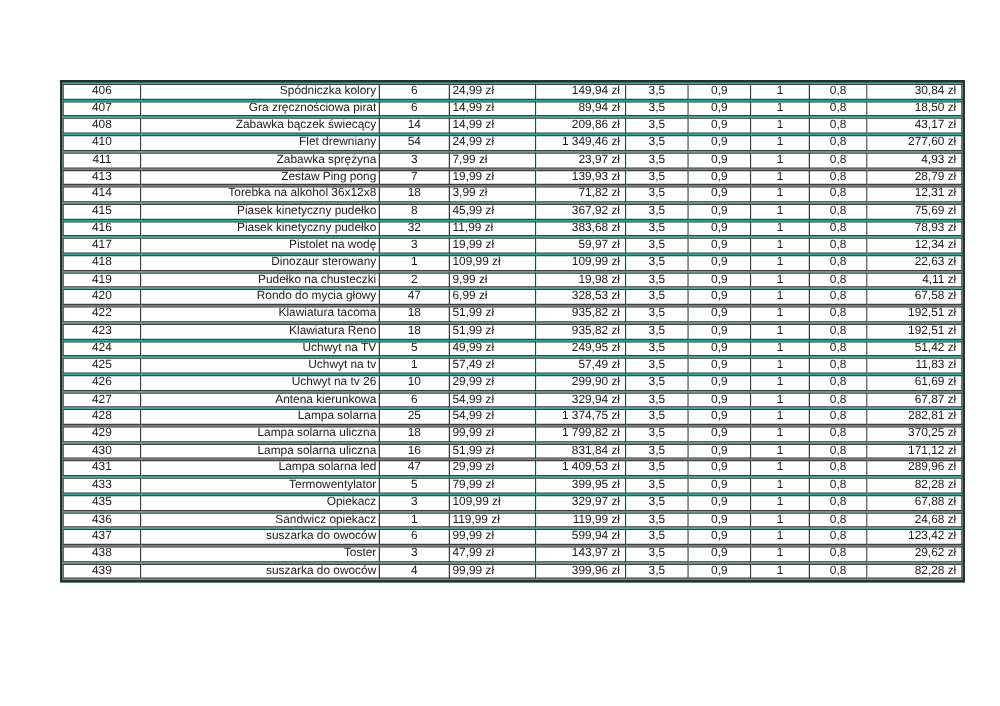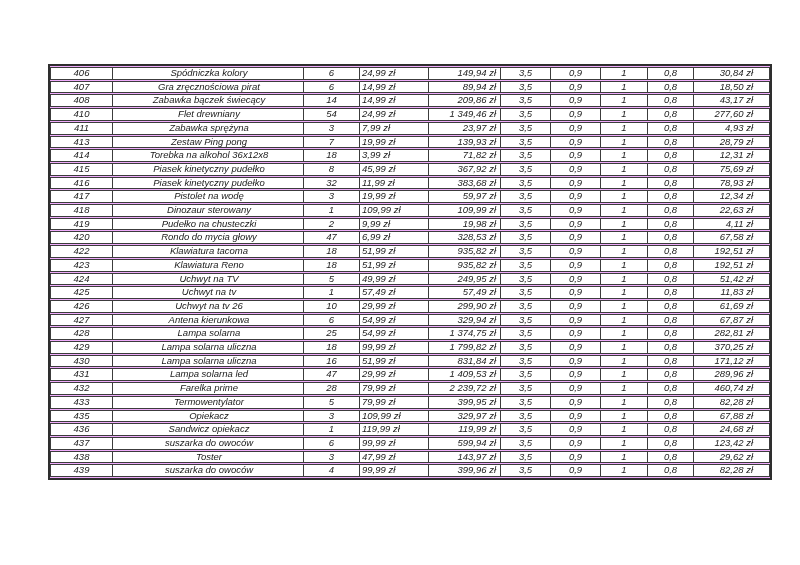--- a/index.html
+++ b/index.html
@@ -23,22 +23,21 @@
     position: absolute;
     left: 48px;
     top: 64px;
   }
   table.products {
     border-collapse: separate;
     border-spacing: 0 1px;
     table-layout: fixed;
     width: 720px;
     border: 2px solid #2e2e2e;
-    background: #f0abfc;
-    font-style: italic;
+    background: #14b8a6;
   }
   td {
     box-sizing: border-box;
     height: 10.7px;
     line-height: 10.7px;
     font-size: 9.5px;
     color: #1a1a1a;
     white-space: nowrap;
     overflow: hidden;
     padding: 0 2px;
@@ -54,26 +53,26 @@
   col.w2 { width: 56px; }
   col.w3 { width: 69px; }
   col.w4 { width: 72px; }
   col.w5 { width: 50px; }
   col.w6 { width: 50px; }
   col.w7 { width: 47px; }
   col.w8 { width: 46px; }
   col.w9 { width: 76px; }
   
   td.c-id    { text-align: center; }
-  td.c-name  { text-align: center;  padding-left: 4px; }
+  td.c-name  { text-align: right;  padding-left: 4px; }
   td.c-qty   { text-align: center; }
   td.c-unit  { padding-right: 4px; }
   td.c-total { text-align: right; padding-right: 4px; }
   td.c-f     { text-align: center; }
-  td.c-final { text-align: right; padding-right: 16px; }
+  td.c-final { text-align: right; padding-right: 4px; }
 </style>
 </head>
 <body>
 
 <div class="sheet">
   <div class="tbl-wrap">
     <table class="products">
       <colgroup>
         <col class="w0">
           <col class="w1">
@@ -357,32 +356,20 @@
             <td class="c-qty">47</td>
             <td class="c-unit">29,99 zł</td>
             <td class="c-total">1 409,53 zł</td>
             <td class="c-f">3,5</td>
             <td class="c-f">0,9</td>
             <td class="c-f">1</td>
             <td class="c-f">0,8</td>
             <td class="c-final">289,96 zł</td>
           </tr>
           <tr>
-            <td class="c-id">432</td>
-            <td class="c-name">Farelka prime</td>
-            <td class="c-qty">28</td>
-            <td class="c-unit">79,99 zł</td>
-            <td class="c-total">2 239,72 zł</td>
-            <td class="c-f">3,5</td>
-            <td class="c-f">0,9</td>
-            <td class="c-f">1</td>
-            <td class="c-f">0,8</td>
-            <td class="c-final">460,74 zł</td>
-          </tr>
-          <tr>
             <td class="c-id">433</td>
             <td class="c-name">Termowentylator</td>
             <td class="c-qty">5</td>
             <td class="c-unit">79,99 zł</td>
             <td class="c-total">399,95 zł</td>
             <td class="c-f">3,5</td>
             <td class="c-f">0,9</td>
             <td class="c-f">1</td>
             <td class="c-f">0,8</td>
             <td class="c-final">82,28 zł</td>

